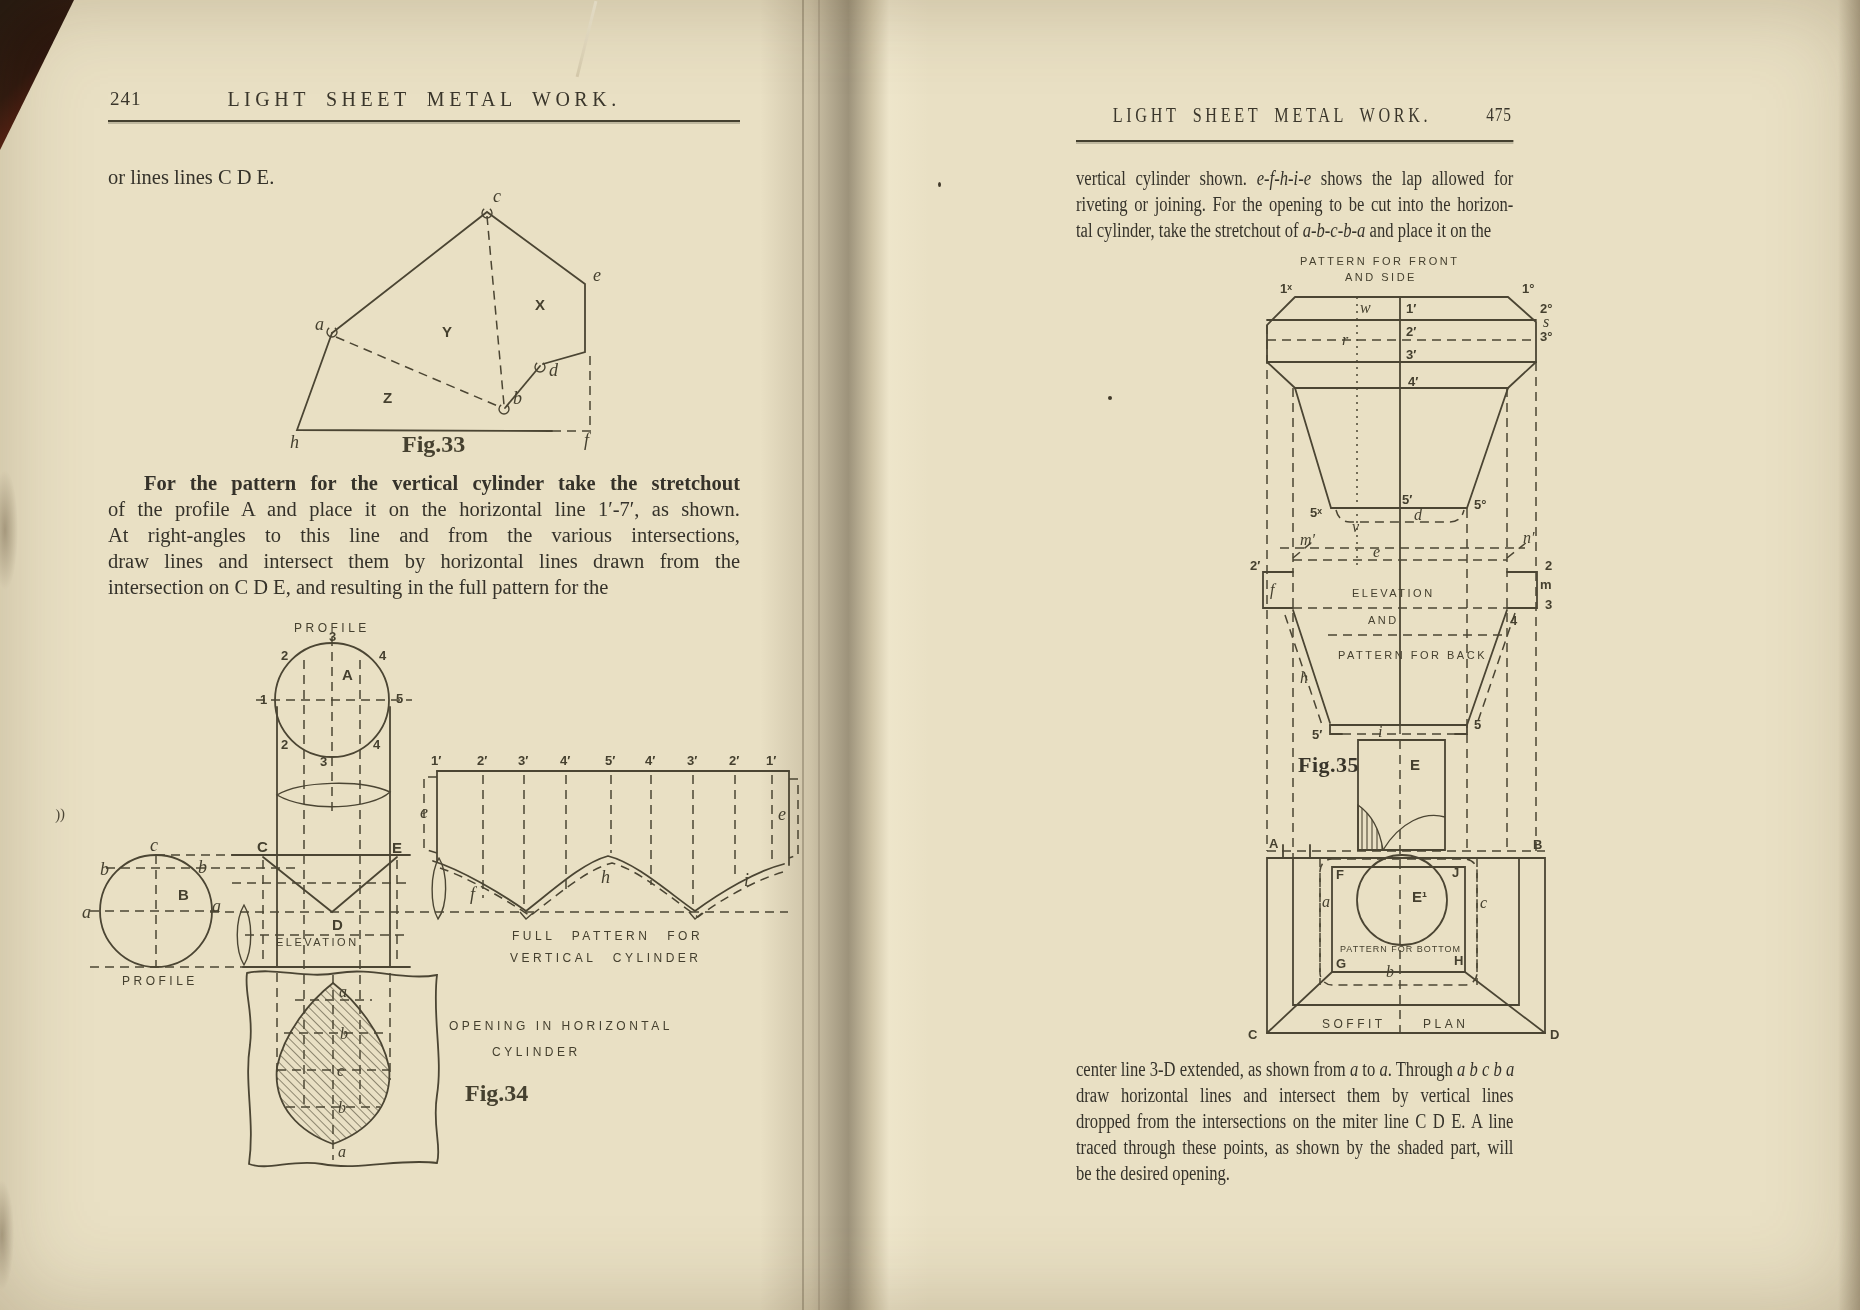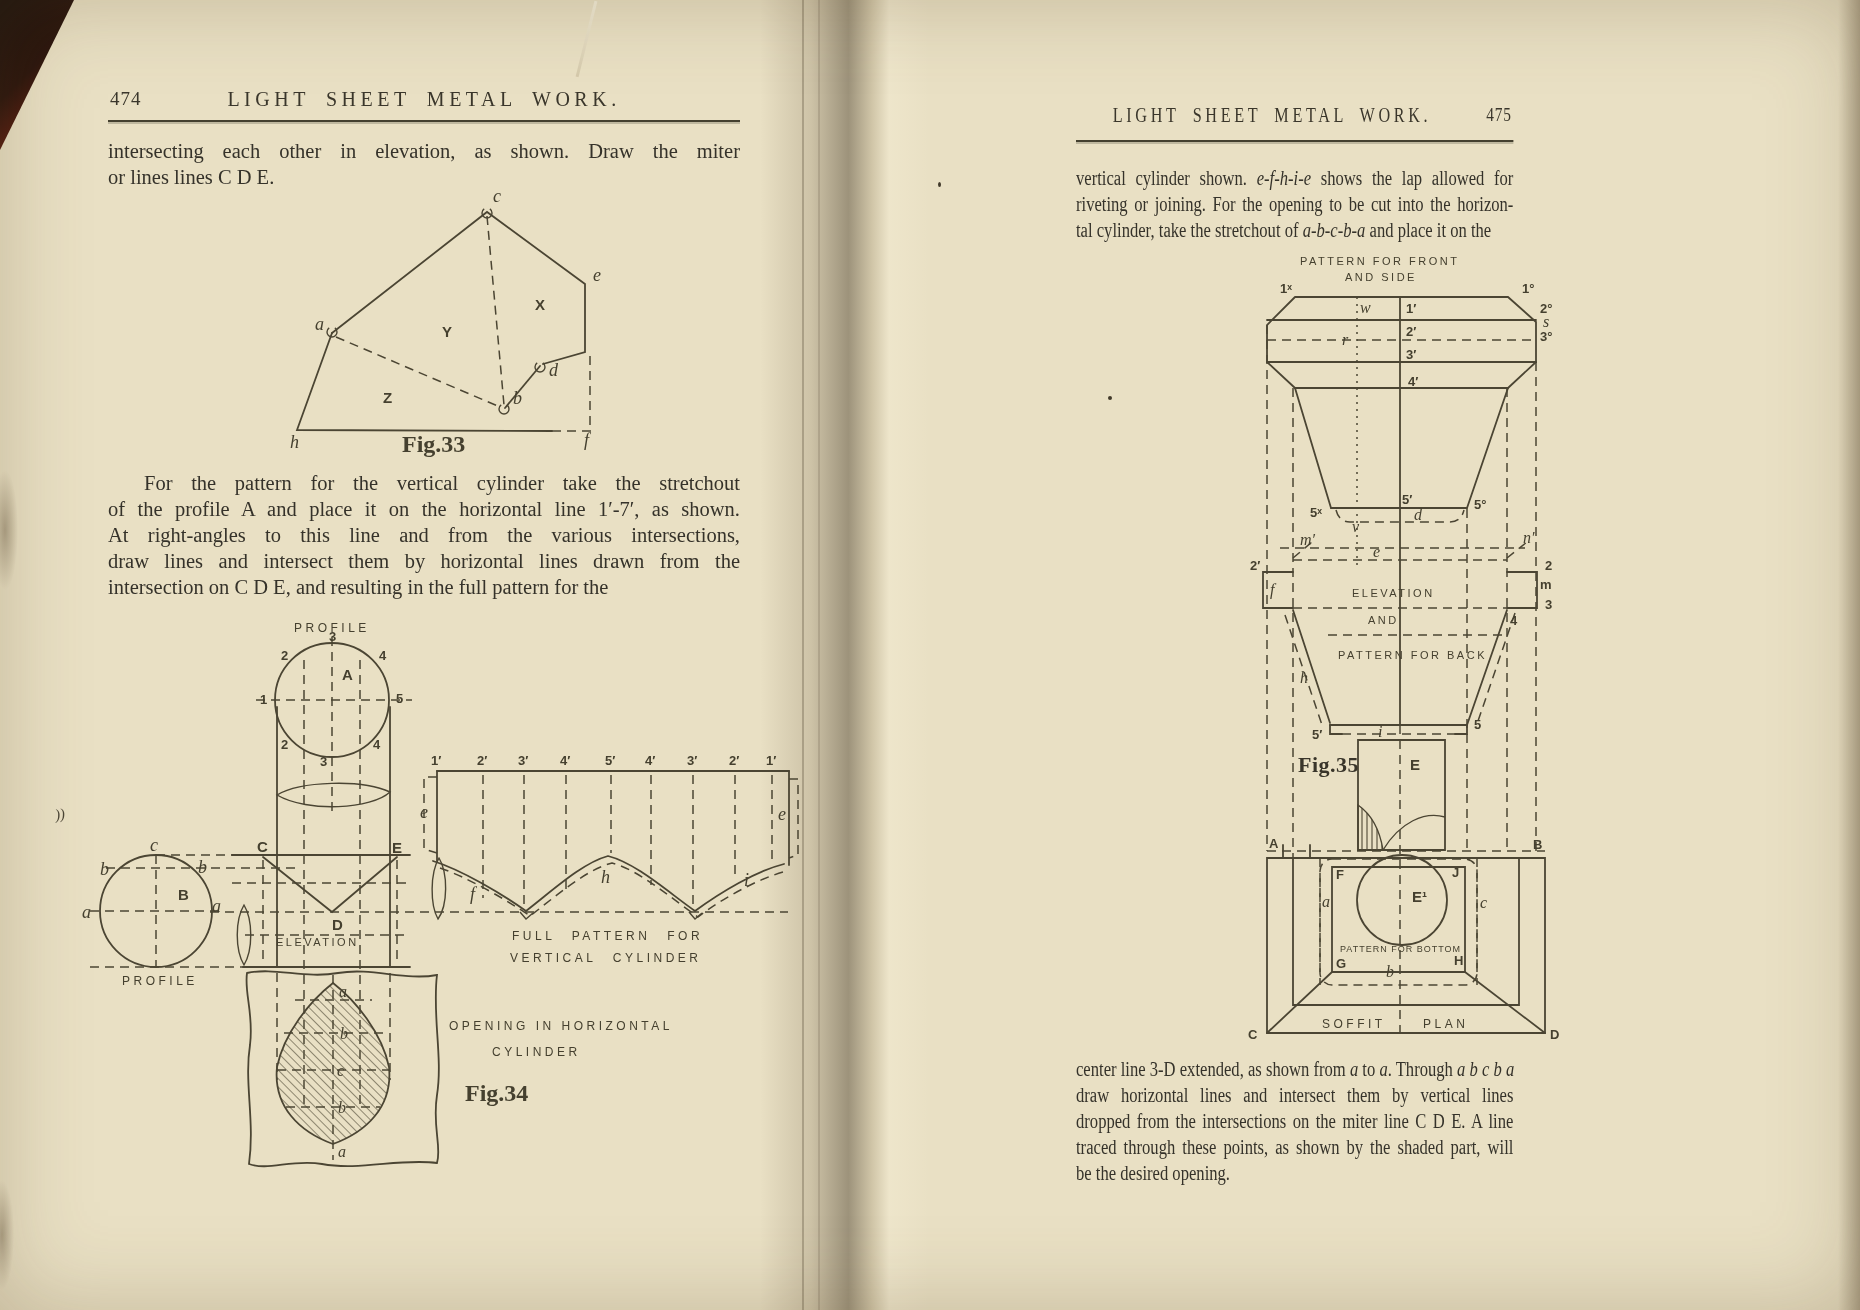--- a/index.html
+++ b/index.html
@@ -21,21 +21,21 @@
   .speck{position:absolute;width:4px;height:4px;border-radius:50%;background:#41392a;}
 
   .col{position:absolute;top:0;}
   .hdr{position:absolute;width:100%;}
   .hdr .pnum{position:absolute;top:0;font-size:19px;letter-spacing:1px;color:#3a362b;}
   .hdr .ttl{display:block;text-align:center;font-size:20px;letter-spacing:4.5px;word-spacing:7px;color:#3a362b;}
   .rule{position:absolute;height:2px;background:#44402f;width:100%;box-shadow:0 2px 0 rgba(68,64,47,.25);}
   .tline{position:absolute;width:100%;height:26px;line-height:26px;font-size:20.5px;color:#35322a;
     text-align:justify;text-align-last:justify;white-space:nowrap;}
   .tline.last{text-align-last:left;}
-  .tline.ind{text-indent:36px;}
+  .tline.ind{text-indent:36px;font-weight:bold;}
   .tline i{font-style:italic;}
   .figcap-abs{position:absolute;font-weight:bold;font-size:22px;color:#39352a;letter-spacing:.5px;}
 
   svg text{fill:#45402f;}
   .ln{stroke:#4b4533;stroke-width:1.8;fill:none;stroke-linecap:round;}
   .lnt{stroke:#4b4533;stroke-width:1.4;fill:none;}
   .dsh{stroke:#4b4533;stroke-width:1.5;fill:none;stroke-dasharray:9 6;stroke-linecap:butt;}
   .dot{stroke:#4b4533;stroke-width:1.5;fill:none;stroke-dasharray:2 5;}
   .lbl-i{font:italic 18px "Liberation Serif",serif;}
   .lbl-I{font:italic 16px "Liberation Serif",serif;}
@@ -59,26 +59,25 @@
   <div class="smudge" style="left:-8px;top:470px;width:26px;height:120px;"></div>
   <div class="smudge" style="left:-10px;top:1180px;width:24px;height:110px;"></div>
   <div class="crease"></div>
   <div class="squiggle">))</div>
   <div class="speck" style="left:1108px;top:396px;"></div>
   <div class="speck" style="left:938px;top:182px;width:3px;height:5px;"></div>
   <div class="vignette"></div>
 
   <div class="col" style="left:108px;width:632px;height:1310px;">
     <div class="hdr" style="top:88px;">
-      <span class="pnum" style="left:2px;">474</span>
+      <span class="pnum" style="left:2px;">241</span>
       <span class="ttl">LIGHT SHEET METAL WORK.</span>
     </div>
     <div class="rule" style="top:120px;"></div>
 
-    <div class="tline" style="top:138px;">intersecting each other in elevation, as shown.  Draw the miter</div>
     <div class="tline last" style="top:164px;">or lines lines C D E.</div>
 
     <div class="tline ind" style="top:470px;">For the pattern for the vertical cylinder take the stretchout</div>
     <div class="tline" style="top:496px;">of the profile A and place it on the horizontal line 1′-7′, as shown.</div>
     <div class="tline" style="top:548px;">draw lines and intersect them by horizontal lines drawn from the</div>
     <div class="tline" style="top:522px;">At right-angles to this line and from the various intersections,</div>
     <div class="tline last" style="top:574px;">intersection on C D E, and resulting in the full pattern for the</div>
   </div>
 
   <svg style="position:absolute;left:240px;top:180px;" width="400" height="292" viewBox="0 0 400 292">

